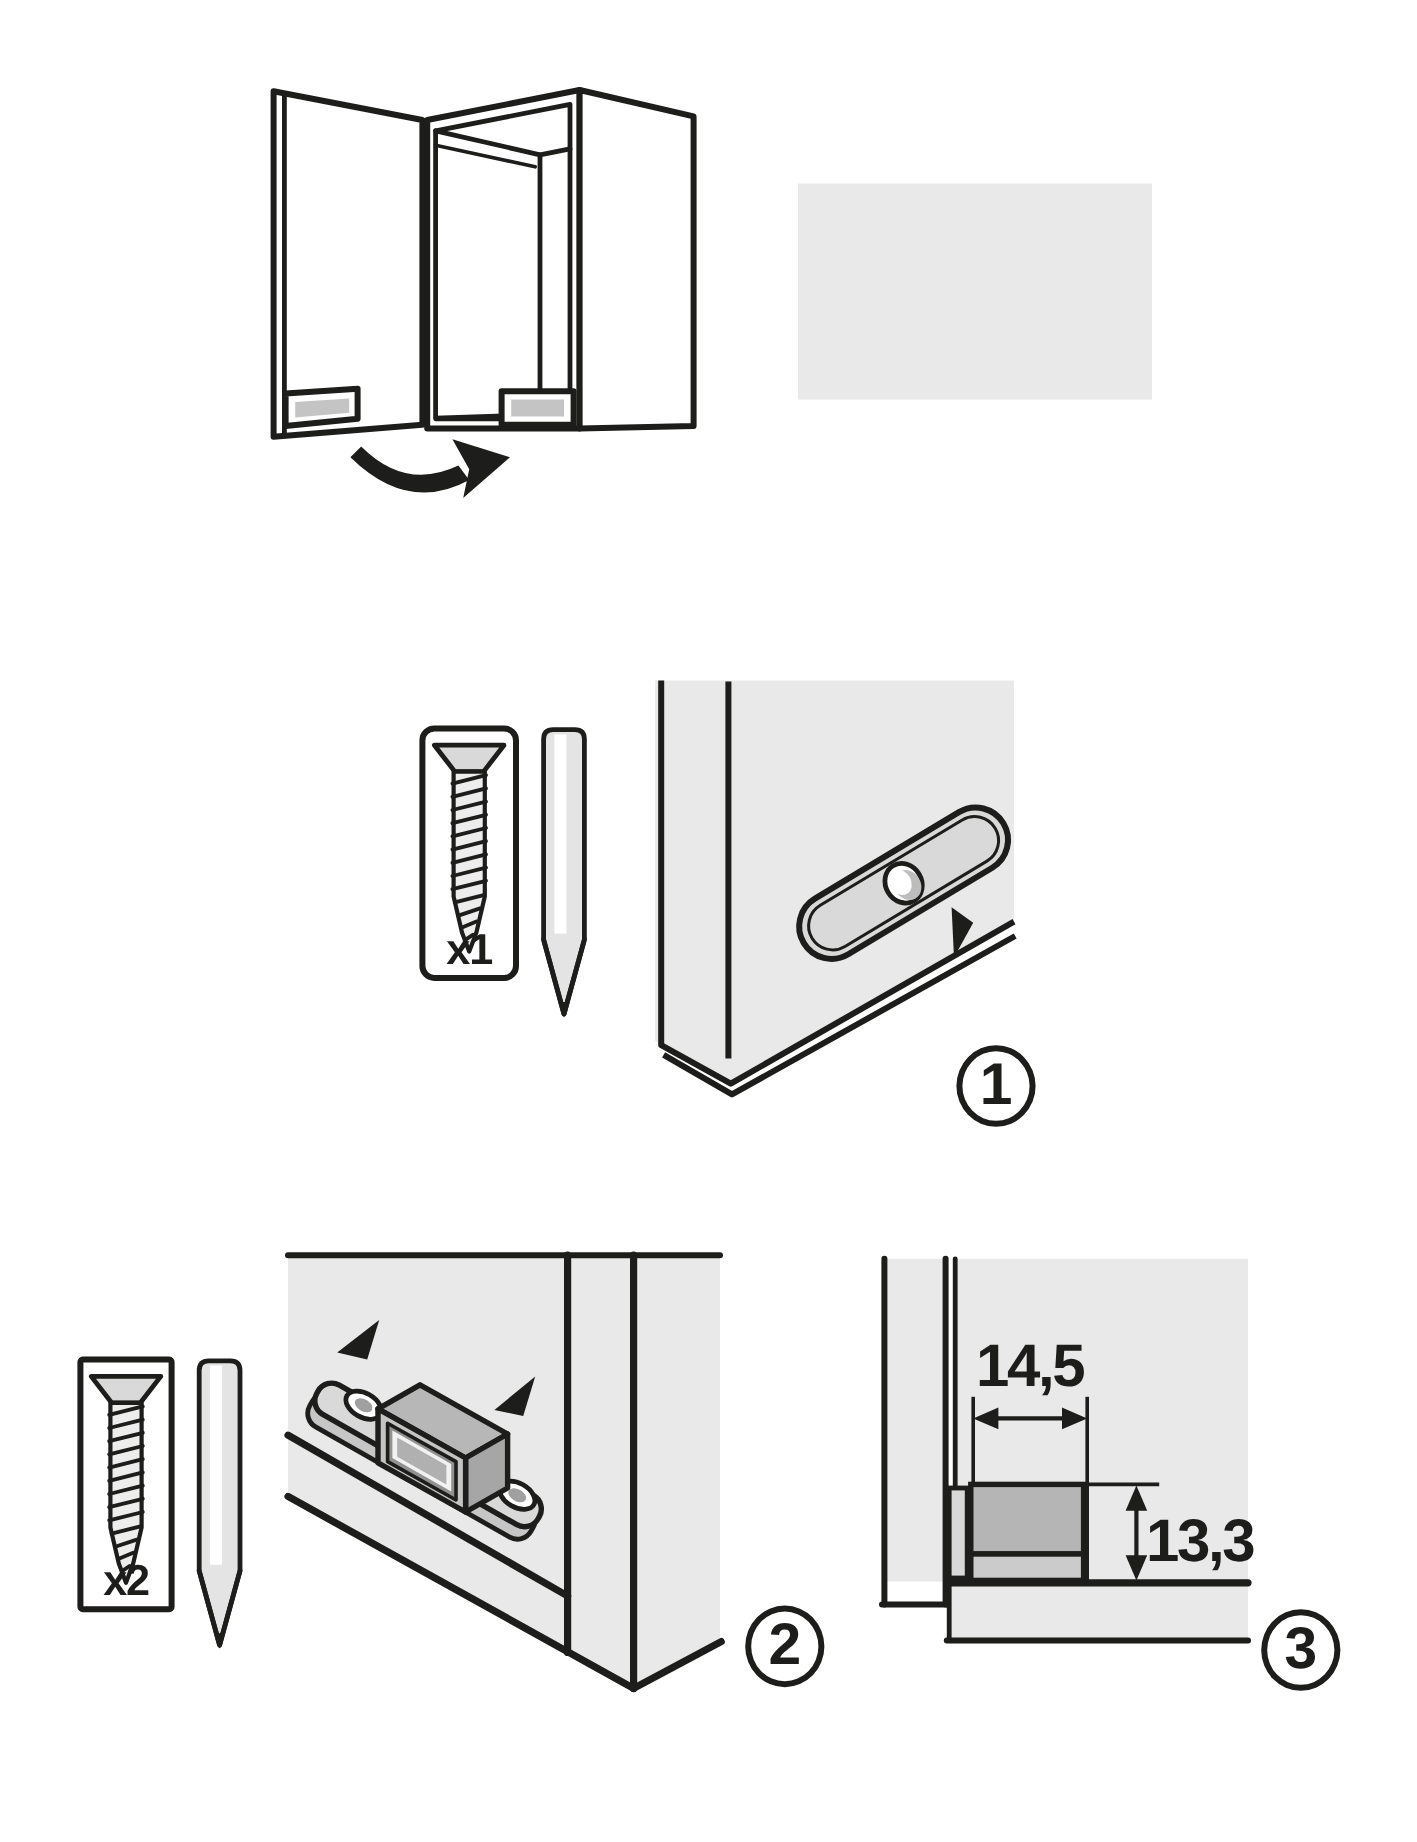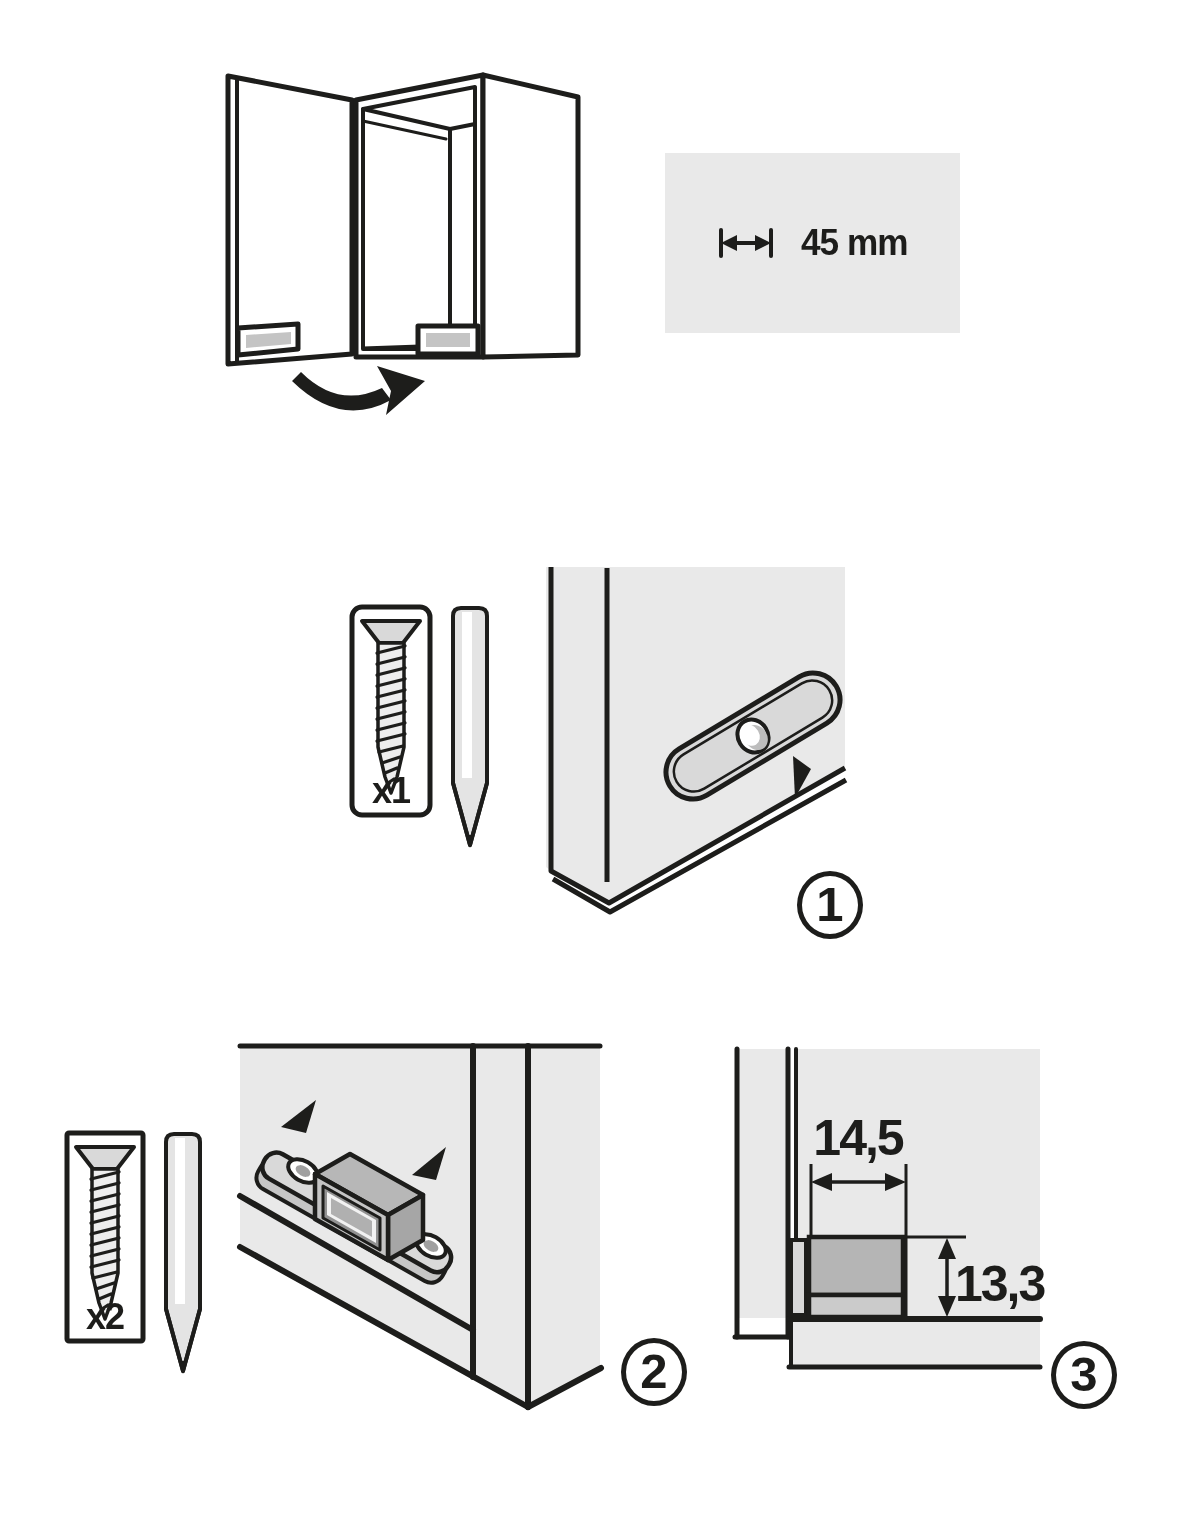--- a/index.html
+++ b/index.html
@@ -103,34 +103,20 @@
         </g>
       </g>
       <g stroke="none" fill="#1d1d1b">
         <path d="M292,381 Q340,428 391,400 L382,388 Q338,409 301,372 Z"></path>
         <polygon points="377,366 425,381 386,415 391,391"></polygon>
       </g>
     </g>
   </svg>
 
   <div class="abs spec-panel">
-    <div class="spec-row">
-      <span class="icon">
-        <svg width="58" height="30" viewBox="0 0 58 30" style="position:static">
-          <g stroke="#1d1d1b" stroke-width="4" stroke-linecap="round">
-            <line x1="4" y1="2" x2="4" y2="28"></line>
-            <line x1="54" y1="2" x2="54" y2="28"></line>
-            <line x1="10" y1="15" x2="48" y2="15"></line>
-          </g>
-          <polygon points="4,15 20,7 20,23" fill="#1d1d1b"></polygon>
-          <polygon points="54,15 38,7 38,23" fill="#1d1d1b"></polygon>
-        </svg>
-      </span>
-      <span class="spec-label">45 mm</span>
-    </div>
   </div>
 
   <svg class="abs" style="left:340px;top:550px" width="545" height="400" viewBox="340 550 545 400">
     <g>
       <rect x="352" y="607" width="78" height="208" rx="10" fill="#ffffff" stroke="#1d1d1b" stroke-width="5"></rect>
       <use href="#screw" transform="translate(391,621)"></use>
       <text x="391" y="803" text-anchor="middle" font-size="36" letter-spacing="-1">x1</text>
     </g>
     <use href="#driver" transform="translate(470,608)"></use>
     <g>

